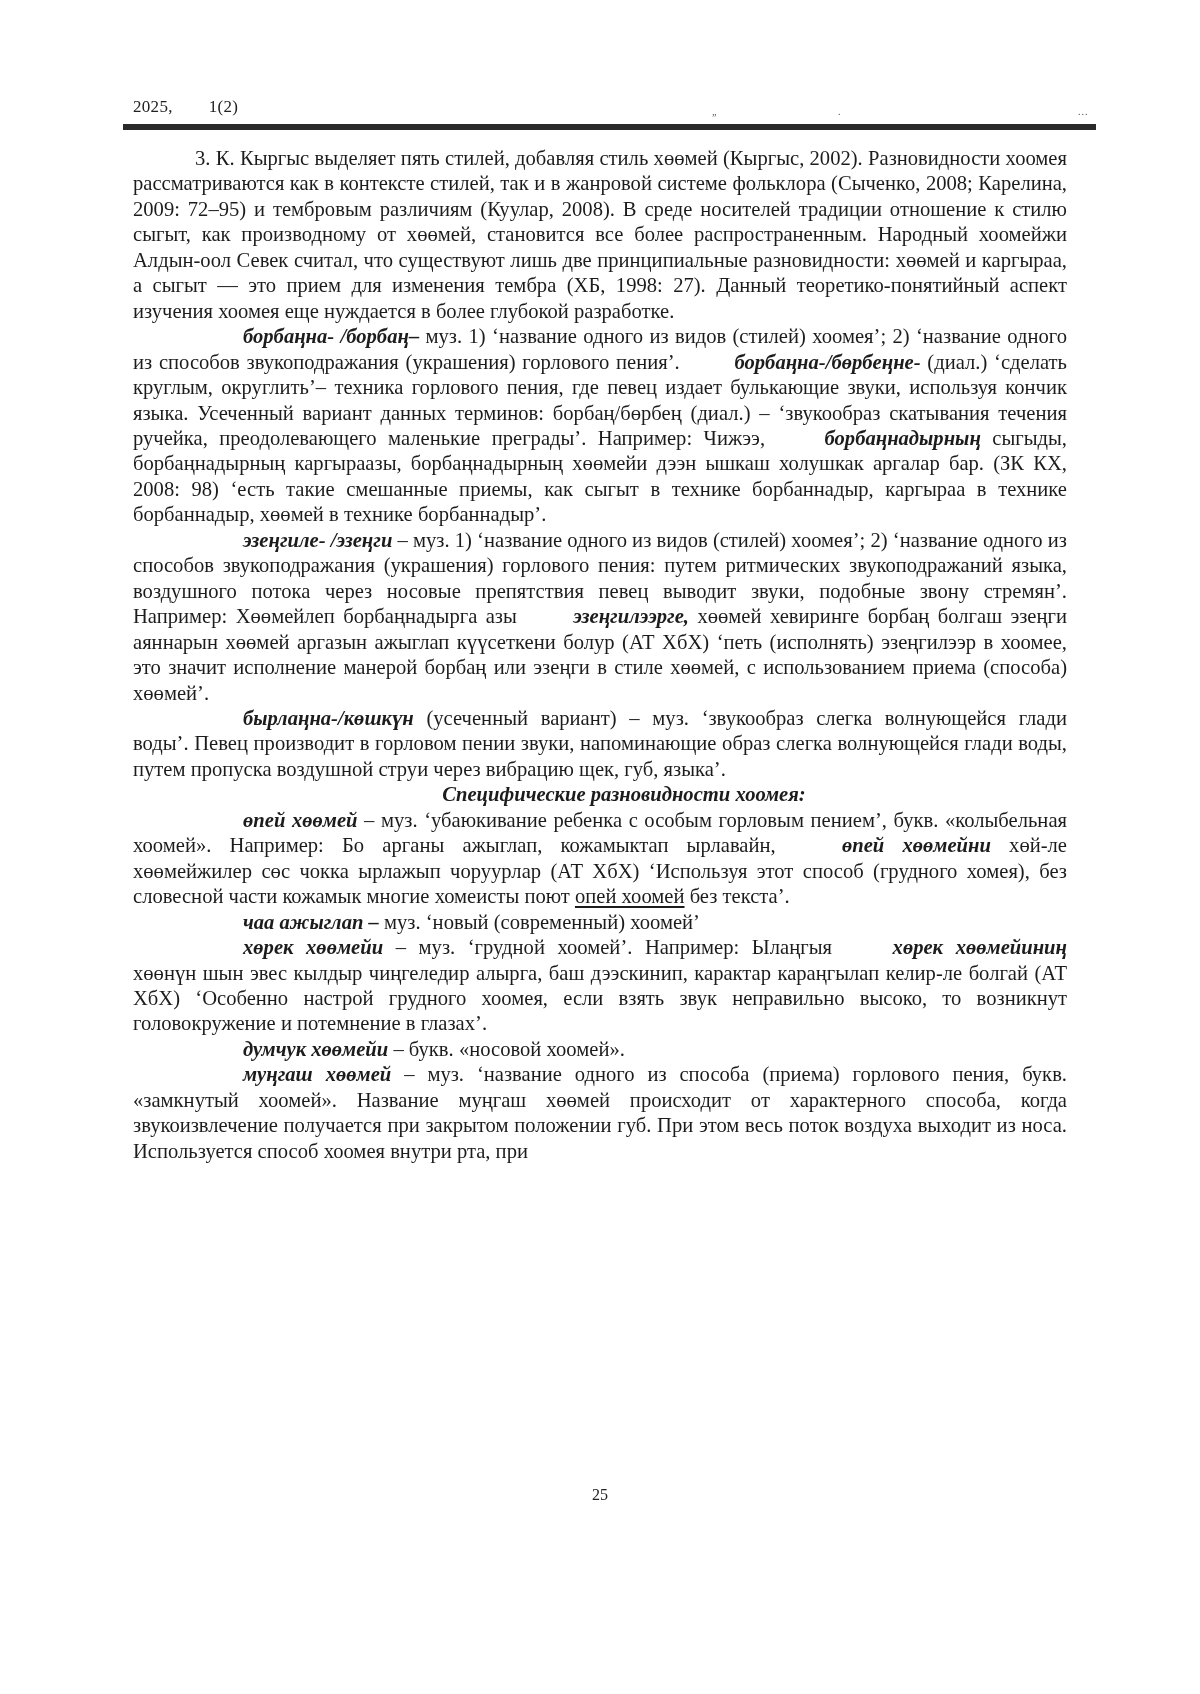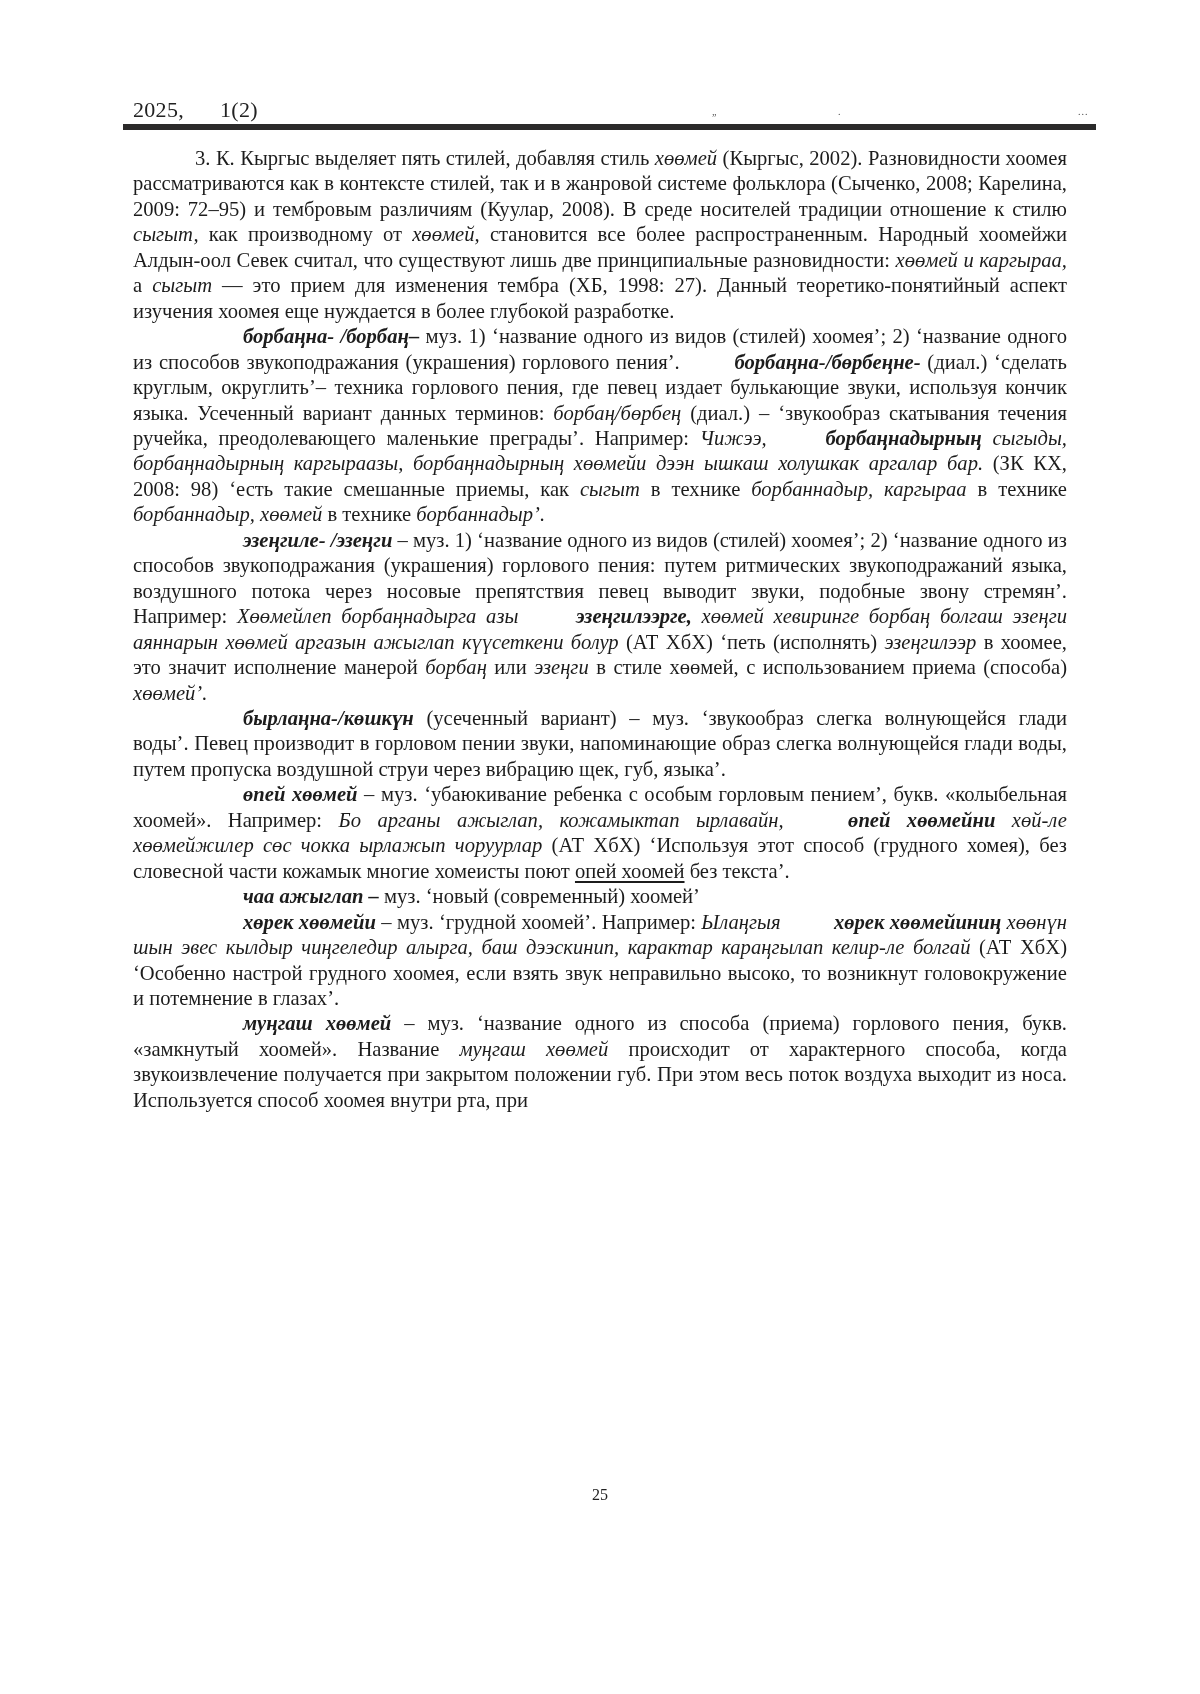--- a/index.html
+++ b/index.html
@@ -6,42 +6,42 @@
   .page{
     position:relative;
     width:1200px;height:1694px;
     background:#ffffff;
     font-family:"Liberation Serif", serif;
     color:#1c1c1c;
     overflow:hidden;
   }
   .header-left{
     position:absolute;top:97px;left:133px;
-    font-size:22px;color:#222;letter-spacing:.3px;
+    font-size:17px;color:#222;letter-spacing:.3px;
   }
   .header-left .vol{margin-right:36px;}
   .faint-mark{
     position:absolute;top:106px;
     font-size:10px;color:#4a4a4a;letter-spacing:1px;
   }
   .mark-1{left:712px;}
   .mark-2{left:838px;}
   .mark-3{left:1078px;}
   .header-rule{
     position:absolute;top:124px;left:123px;width:973px;height:6px;
     background:linear-gradient(to bottom,#2b2a2a 0,#2b2a2a 2.5px,#ffffff 2.5px,#ffffff 3.4px,#2b2a2a 3.4px,#2b2a2a 6px);
   }
   .content{
     position:absolute;top:146px;left:133px;width:934px;
     font-size:20.6px;line-height:25.45px;
     text-align:justify;
   }
   .para{margin:0;text-indent:62px;}
   .para.center{text-align:center;text-indent:0;}
-  .it{font-style:italic;}
+  .it{}
   .bi{font-style:italic;font-weight:700;margin-left:48px;}
   .un{text-decoration:underline;text-underline-offset:3px;}
   .page-number{
     position:absolute;top:1486px;left:0;width:1200px;
     text-align:center;font-size:16px;color:#222;
   }
 </style>
 </head>
 <body>
 
@@ -55,21 +55,23 @@
   <span class="faint-mark mark-2">.</span>
   <span class="faint-mark mark-3">...</span>
 
   <div class="header-rule"></div>
 
   <div class="content">
       <p class="para"><span>3. К. Кыргыс выделяет пять стилей, добавляя стиль </span><span class="it">хөөмей</span><span> (Кыргыс, 2002). Разновидности хоомея рассматриваются как в контексте стилей, так и в жанровой системе фольклора (Сыченко, 2008; Карелина, 2009: 72–95) и тембровым различиям (Куулар, 2008). В среде носителей традиции отношение к стилю </span><span class="it">сыгыт,</span><span> как производному от </span><span class="it">хөөмей,</span><span> становится все более распространенным. Народный хоомейжи Алдын-оол Севек считал, что существуют лишь две принципиальные разновидности: </span><span class="it">хөөмей и каргыраа,</span><span> а </span><span class="it">сыгыт</span><span> — это прием для изменения тембра (ХБ, 1998: 27). Данный теоретико-понятийный аспект изучения хоомея еще нуждается в более глубокой разработке.</span></p>
       <p class="para"><span class="bi">борбаңна- /борбаң–</span><span> муз. 1) ‘название одного из видов (стилей) хоомея’; 2) ‘название одного из способов звукоподражания (украшения) горлового пения’. </span><span class="bi">борбаңна-/бөрбеңне-</span><span> (диал.) ‘сделать круглым, округлить’– техника горлового пения, где певец издает булькающие звуки, используя кончик языка. Усеченный вариант данных терминов: </span><span class="it">борбаң/бөрбең</span><span> (диал.) – ‘звукообраз скатывания течения ручейка, преодолевающего маленькие преграды’. Например: </span><span class="it">Чижээ, </span><span class="bi">борбаңнадырның</span><span class="it"> сыгыды, борбаңнадырның каргыраазы, борбаңнадырның хөөмейи дээн ышкаш холушкак аргалар бар.</span><span> (ЗК КХ, 2008: 98) ‘есть такие смешанные приемы, как </span><span class="it">сыгыт</span><span> в технике </span><span class="it">борбаннадыр, каргыраа</span><span> в технике </span><span class="it">борбаннадыр, хөөмей</span><span> в технике </span><span class="it">борбаннадыр’.</span></p>
       <p class="para"><span class="bi">эзеңгиле- /эзеңги</span><span> – муз. 1) ‘название одного из видов (стилей) хоомея’; 2) ‘название одного из способов звукоподражания (украшения) горлового пения: путем ритмических звукоподражаний языка, воздушного потока через носовые препятствия певец выводит звуки, подобные звону стремян’. Например: </span><span class="it">Хөөмейлеп борбаңнадырга азы </span><span class="bi">эзеңгилээрге,</span><span class="it"> хөөмей хевиринге борбаң болгаш эзеңги аяннарын хөөмей аргазын ажыглап күүсеткени болур</span><span> (АТ ХбХ) ‘петь (исполнять) </span><span class="it">эзеңгилээр</span><span> в хоомее, это значит исполнение манерой </span><span class="it">борбаң</span><span> или </span><span class="it">эзеңги</span><span> в стиле хөөмей, с использованием приема (способа) </span><span class="it">хөөмей’.</span></p>
       <p class="para"><span class="bi">бырлаңна-/көшкүн</span><span> (усеченный вариант) – муз. ‘звукообраз слегка волнующейся глади воды’. Певец производит в горловом пении звуки, напоминающие образ слегка волнующейся глади воды, путем пропуска воздушной струи через вибрацию щек, губ, языка’.</span></p>
+      <p class="para center"><span class="bi">Специфические разновидности хоомея:</span></p>
       <p class="para"><span class="bi">өпей хөөмей</span><span> – муз. ‘убаюкивание ребенка с особым горловым пением’, букв. «колыбельная хоомей». Например: </span><span class="it">Бо арганы ажыглап, кожамыктап ырлавайн, </span><span class="bi">өпей хөөмейни</span><span class="it"> хөй-ле хөөмейжилер сөс чокка ырлажып чоруурлар</span><span> (АТ ХбХ) ‘Используя этот способ (грудного хомея), без словесной части кожамык многие хомеисты поют </span><span class="un">опей хоомей</span><span> без текста’.</span></p>
       <p class="para"><span class="bi">чаа ажыглап –</span><span> муз. ‘новый (современный) хоомей’</span></p>
       <p class="para"><span class="bi">хөрек хөөмейи</span><span> – муз. ‘грудной хоомей’. Например: </span><span class="it">Ылаңгыя </span><span class="bi">хөрек хөөмейиниң</span><span class="it"> хөөнүн шын эвес кылдыр чиңгеледир алырга, баш дээскинип, карактар караңгылап келир-ле болгай</span><span> (АТ ХбХ) ‘Особенно настрой грудного хоомея, если взять звук неправильно высоко, то возникнут головокружение и потемнение в глазах’.</span></p>
+      <p class="para"><span class="bi">думчук хөөмейи</span><span> – букв. «носовой хоомей».</span></p>
       <p class="para"><span class="bi">муңгаш хөөмей</span><span> – муз. ‘название одного из способа (приема) горлового пения, букв. «замкнутый хоомей». Название </span><span class="it">муңгаш хөөмей</span><span> происходит от характерного способа, когда звукоизвлечение получается при закрытом положении губ. При этом весь поток воздуха выходит из носа. Используется способ хоомея внутри рта, при</span></p>
     </div>
 
   <div class="page-number">25</div>
 
 </div>
 
 </body></html>

